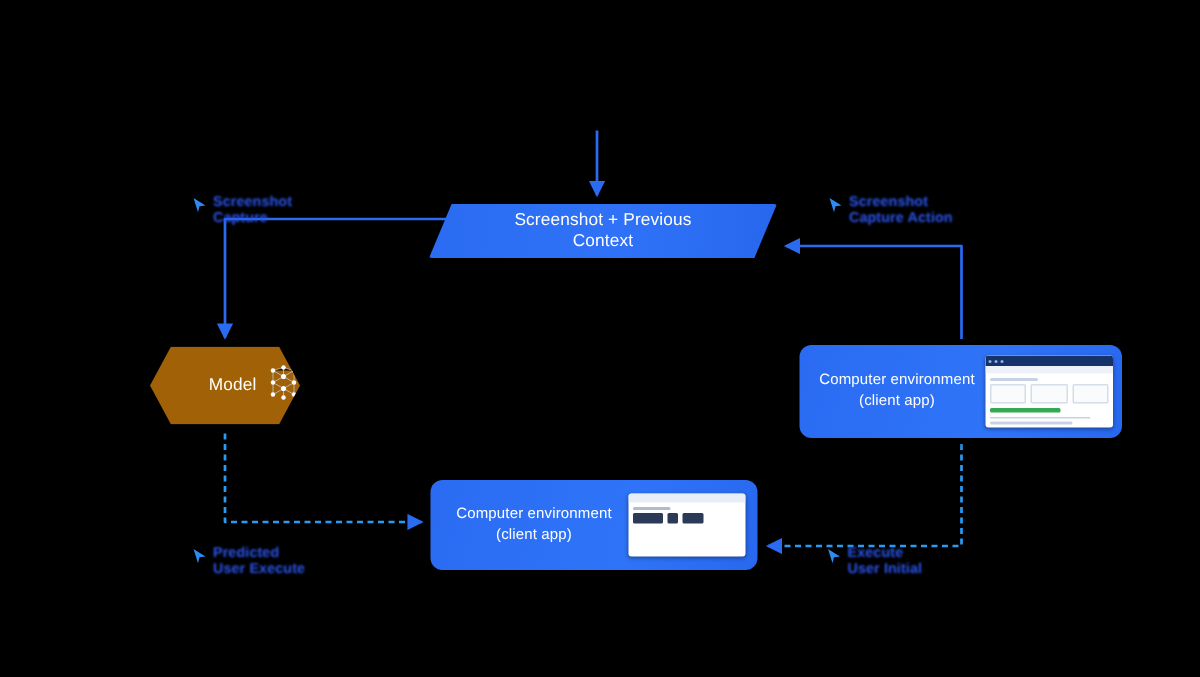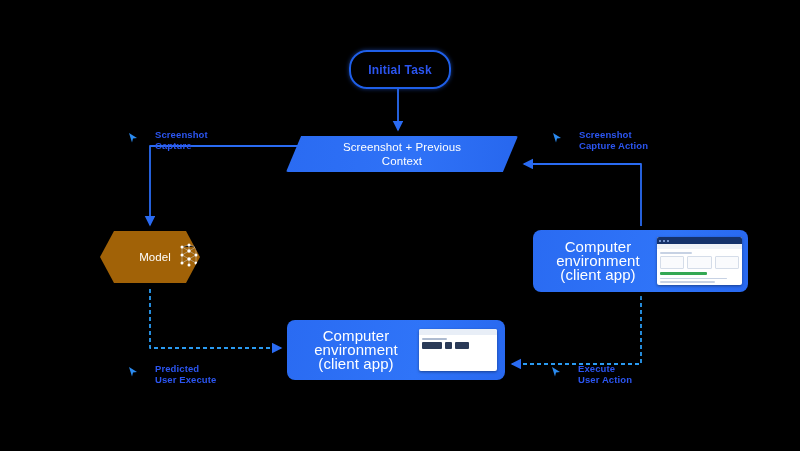--- a/index.html
+++ b/index.html
@@ -64,21 +64,21 @@
   
   .env{
     position:absolute;
     background:linear-gradient(100deg,#2a6bf2 0%,#2f74f8 60%,#2868ef 100%);
     border-radius:8px;
     display:flex;align-items:center;
     box-shadow:0 2px 7px rgba(0,0,0,.55);
   }
   .env-right{left:533px;top:230px;width:215px;height:62px;}
   .env-bottom{left:287px;top:320px;width:218px;height:60px;}
-  .env .node-label{flex:1;padding-left:6px;font-size:15px;}
+  .env .node-label{flex:1;padding-left:6px;font-size:10px;}
 
   
   .thumb{
     background:#ffffff;
     border-radius:2px;
     overflow:hidden;
     position:relative;
     flex:none;
     box-shadow:0 1px 3px rgba(0,0,0,.4);
   }
@@ -90,21 +90,21 @@
   .tb-sub{height:5px;background:#eef2f8;width:100%;}
   .tb-body{padding:3px;}
   .tb-line{height:1.5px;background:#c7d2e4;margin-bottom:2px;border-radius:1px;}
   .tb-cards{display:flex;gap:3px;margin-top:2px;}
   .tb-card{flex:1;height:11px;border:.5px solid #d5dde9;border-radius:1px;background:#fafbfd;}
   .tb-green{height:3px;background:#34a853;border-radius:1px;margin-top:3px;width:60%;}
   .tb-blocks{display:flex;gap:3px;margin-top:2px;align-items:flex-start;}
   .tb-blk{height:7px;background:#2a3a57;border-radius:1px;}
 
   
-  .anno{position:absolute;display:flex;align-items:flex-start;gap:16px;}
+  .anno{position:absolute;display:flex;align-items:flex-start;gap:3px;}
   .anno-text{
     color:#2b55f0;
     font-size:9.5px;
     font-weight:700;
     line-height:11px;
     white-space:pre-line;
     filter:blur(.7px);
     letter-spacing:.1px;
   }
   .anno-ico{flex:none;margin-top:1px;}
@@ -142,23 +142,20 @@
 
     <g>
       <path d="M150,289 L150,348 L281,348" stroke="#2a9bf2" stroke-width="1.8" fill="none" stroke-dasharray="4 3" stroke-linejoin="round" marker-end="url(#ah)"></path>
     </g>
 
     <g>
       <path d="M641,296 L641,364 L512,364" stroke="#2a9bf2" stroke-width="1.8" fill="none" stroke-dasharray="4 3" stroke-linejoin="round" marker-end="url(#ah)"></path>
     </g>
   </svg>
 
-  <div class="pill">
-    <span class="pill-text">Initial Task</span>
-  </div>
 
   <div class="para">
     <span class="node-label">Screenshot + Previous
 Context</span>
   </div>
 
   <div class="hex">
     <span class="node-label">Model</span>
     <span class="nn-icon">
       <svg width="22" height="26" viewBox="0 0 22 26">
@@ -253,16 +250,16 @@
 User Execute</span>
   </div>
 
   <div class="anno anno-4">
     <span class="anno-ico">
       <svg width="11" height="12" viewBox="0 0 11 12">
           <path d="M1,1 L9,6 L5,6.5 L4,10.5 Z" fill="#2b8bf0"></path>
         </svg>
     </span>
     <span class="anno-text">Execute
-User Action</span>
+User Initial</span>
   </div>
 
 </div>
 
 </body></html>

